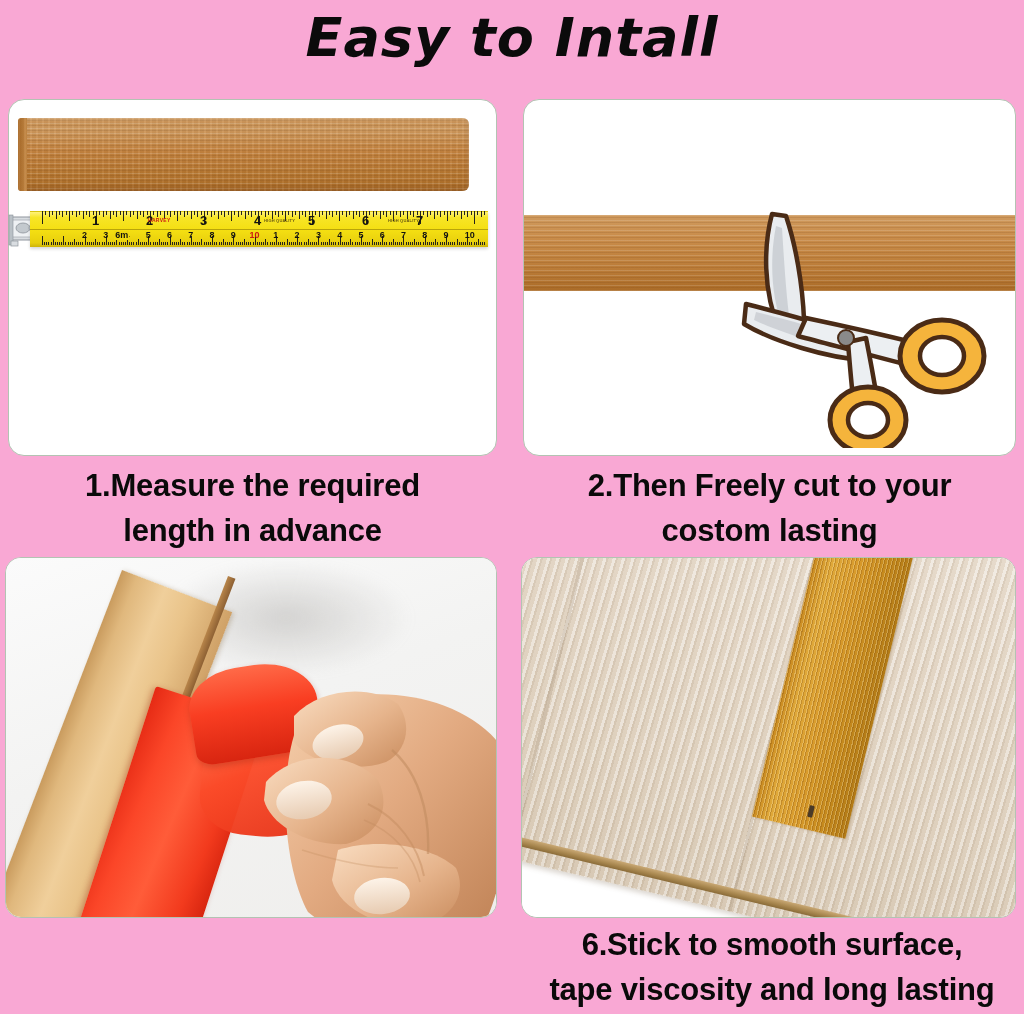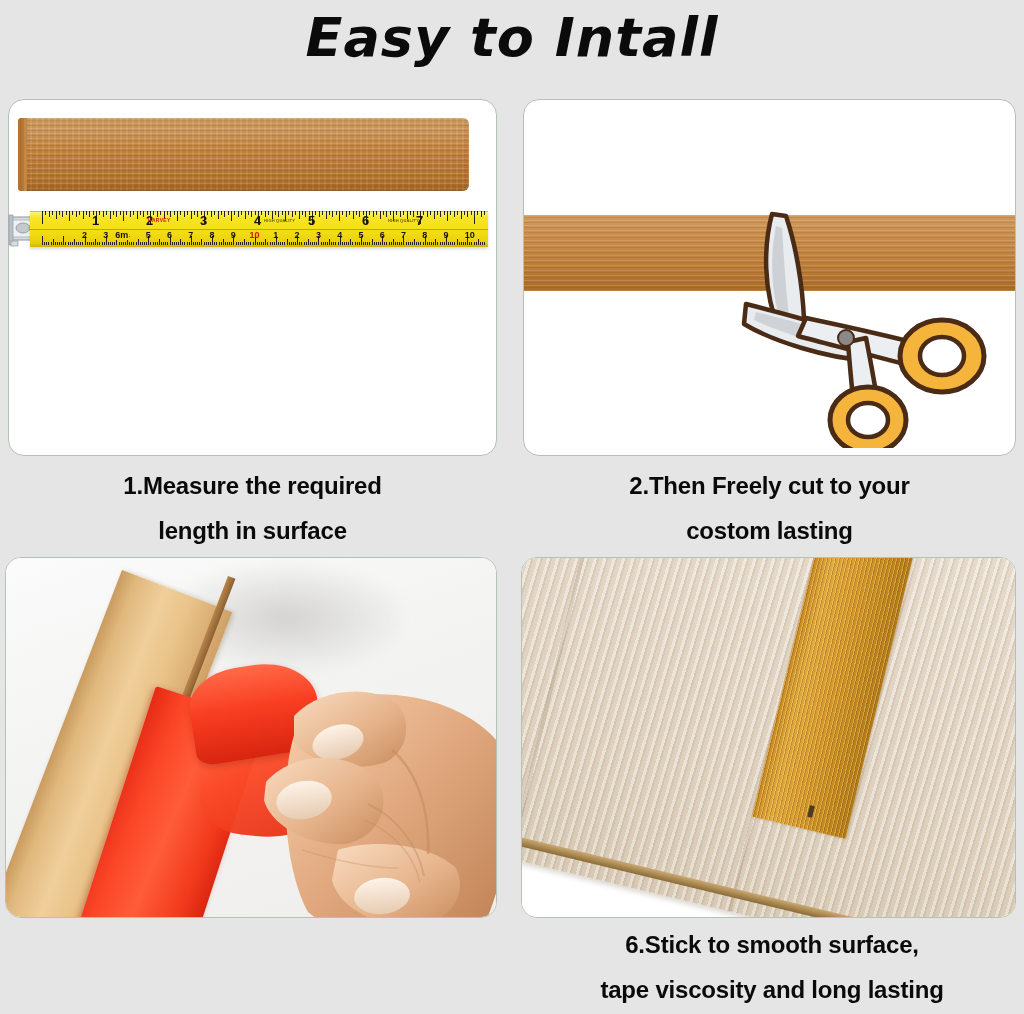--- a/index.html
+++ b/index.html
@@ -2,21 +2,21 @@
 <html><head>
 <meta charset="utf-8">
 <title>Easy to Intall</title>
 <style>
   html,body{margin:0;padding:0;background:#ffffff;}
   body{
     width:1024px;height:1014px;
     font-family:"Liberation Sans", sans-serif;
     overflow:hidden;position:relative;
   }
-  .page{position:relative;width:1024px;height:1014px;background:#e5e5e5;}
+  .page{position:relative;width:1024px;height:1014px;background:#f9a8d4;}
 
   
   .title{
     position:absolute;left:0;top:2px;width:1024px;
     text-align:center;
     font-family:"DejaVu Sans", sans-serif;
     font-style:italic;font-weight:700;
     font-size:54px;letter-spacing:1px;
     color:#0b0b0b;
     line-height:72px;
@@ -36,21 +36,21 @@
   #panel2{left:523px;top:99px; width:493px; height:357px;}
   #panel3{left:5px;  top:557px;width:492px; height:361px;}
   #panel4{left:521px;top:557px;width:495px; height:361px;}
 
   
   .caption{
     position:absolute;
     text-align:center;
     font-family:"Liberation Sans", sans-serif;
     font-weight:700;
-    font-size:24px;
+    font-size:31px;
     line-height:45px;
     color:#0a0a0a;
     letter-spacing:-0.2px;
   }
   #cap1{left:8px;  top:463px;width:489px;}
   #cap2{left:523px;top:463px;width:493px;}
   #cap3{left:0px;  top:938px;width:504px;}
   #cap4{left:520px;top:922px;width:504px;}
 
   
@@ -603,21 +603,21 @@
         <div class="tape-num num-cm" style="left: 106.283px; background: rgb(240, 217, 15); padding: 0px 1px;">6m</div>
       </div>
 
     <div class="tape-brand" style="left:140px">HARVEY</div>
     <div class="tape-brand2" style="left:256px">HIGH QUALITY</div>
     <div class="tape-brand2" style="left:380px">HIGH QUALITY</div>
   </div>
 
   <div class="caption" id="cap1">
     <div>1.Measure the required</div>
-    <div>length in surface</div>
+    <div>length in advance</div>
   </div>
 
   <div class="panel" id="panel2">
     <div class="wood-strip2" style="left:-1px;top:115px;width:497px;"></div>
 
     <svg class="scissors" style="left:216px;top:108px;width:250px;height:240px;" viewBox="0 0 250 240">
 
       <path d="M32 6 C24 36 22 82 40 124 L64 140 C66 96 58 44 46 8 Z" fill="#e9ecef" stroke="#4a2b16" stroke-width="4.5" stroke-linejoin="round"></path>
       <path d="M36 18 C30 48 30 88 44 122 L52 128 C46 92 44 50 42 20 Z" fill="#c3c8cd" opacity=".75"></path>
 

